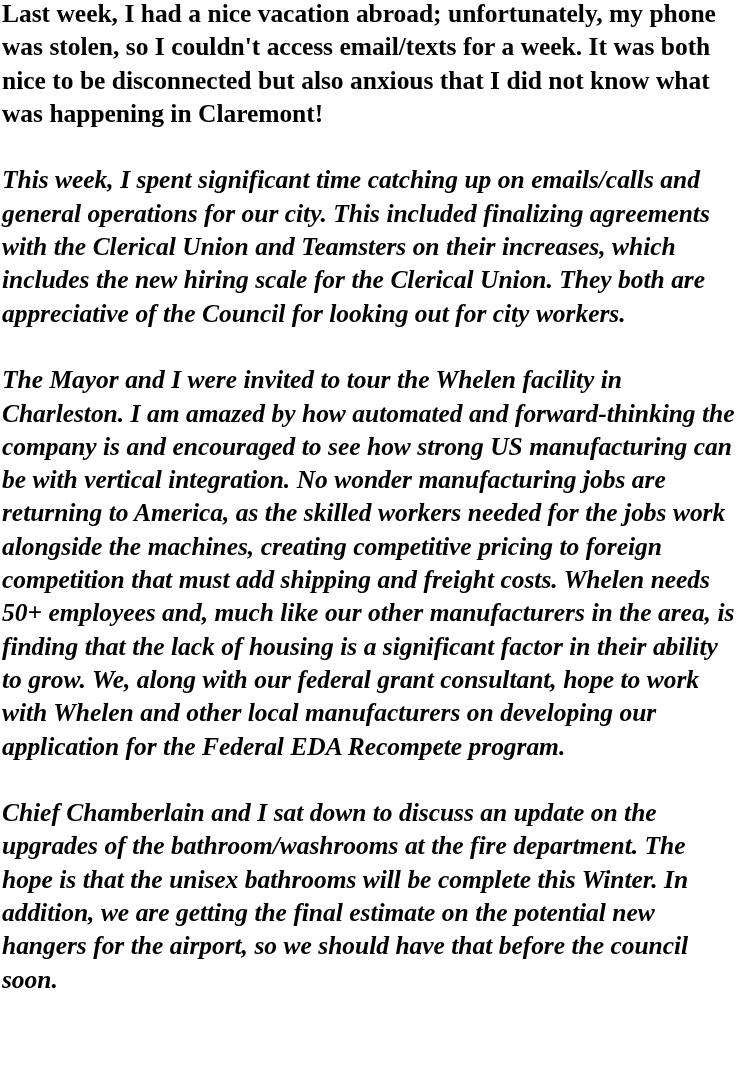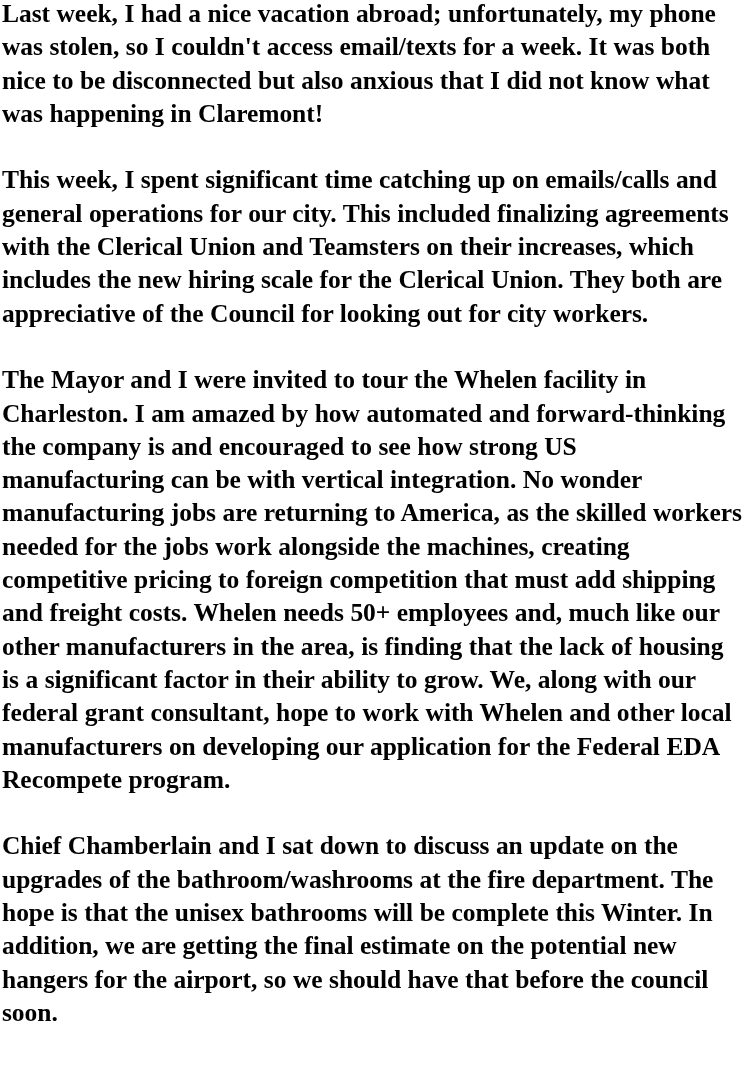--- a/index.html
+++ b/index.html
@@ -27,20 +27,21 @@
     letter-spacing: -0.05px;
     word-spacing: 0.2px;
     text-align: left;
   }
   .para {
     margin: 0;
     padding: 0;
   }
   .para + .para {
     margin-top: 33.3px;
+    font-style: italic;
   }
   .para.first {
     margin-top: -3px;
   }
 </style>
 </head>
 <body>
 
 <div class="page">
   <div class="doc-body">

